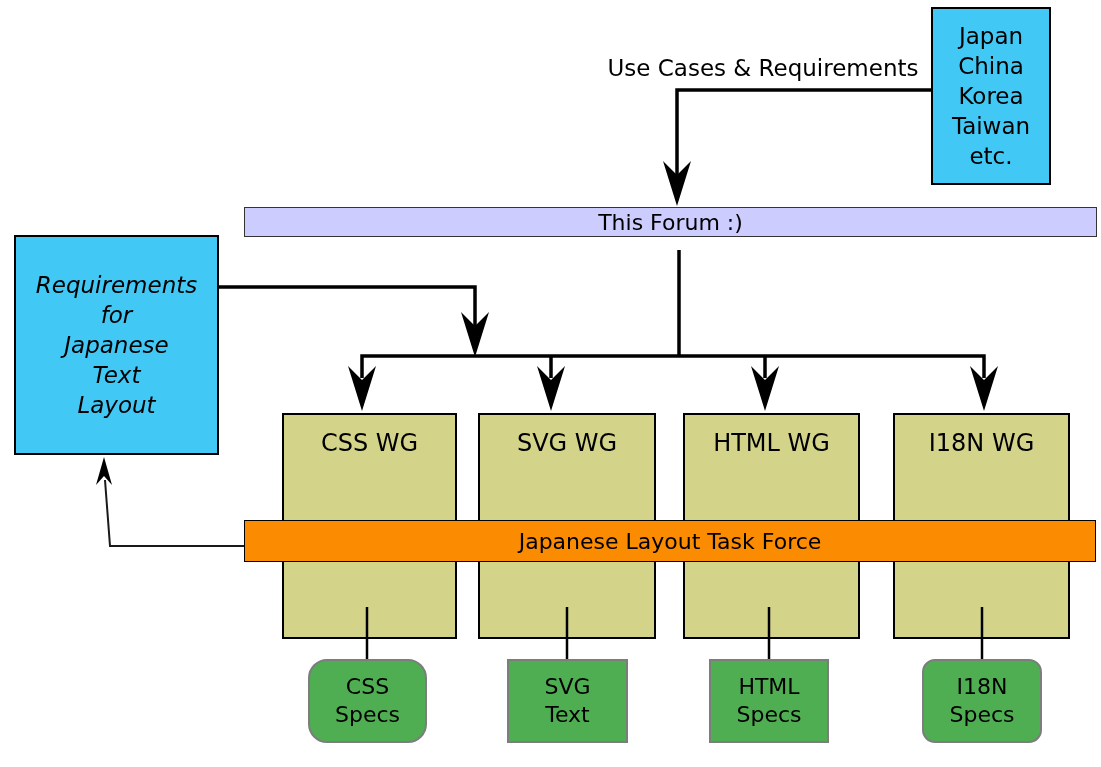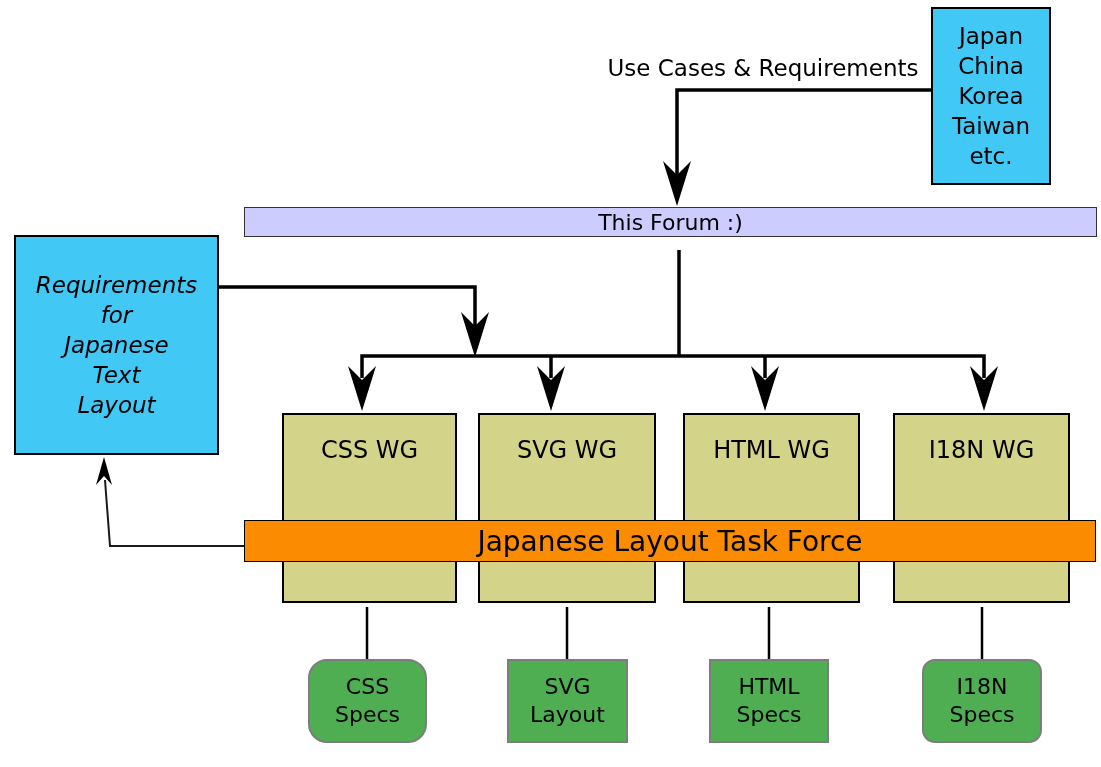--- a/index.html
+++ b/index.html
@@ -43,35 +43,35 @@
   .forum-bar {
     left: 244px; top: 207px; width: 853px; height: 30px;
     background: #ccccff;
     border: 1.5px solid #333333;
     font-size: 22px;
     z-index: 3;
   }
   .wg-box {
     background: #d3d489;
     border: 2px solid #000000;
-    top: 413px; height: 190px;
+    top: 413px; height: 226px;
     font-size: 24px;
     align-items: flex-start;
-    padding-top: 21px;
+    padding-top: 14px;
     z-index: 1;
   }
   .wg-css  { left: 282px; width: 175px; }
   .wg-svg  { left: 478px; width: 178px; }
   .wg-html { left: 683px; width: 177px; }
   .wg-i18n { left: 893px; width: 177px; text-align: right; }
   .taskforce-bar {
     left: 244px; top: 520px; width: 852px; height: 42px;
     background: #fb8b00;
     border: 1.5px solid #000000;
-    font-size: 28px;
+    font-size: 22px;
     z-index: 2;
   }
   .spec-box {
     background: #4fad52;
     border: 2px solid #7d7d7d;
     top: 659px; height: 84px;
     font-size: 22px;
     line-height: 28px;
     z-index: 1;
   }
@@ -157,19 +157,19 @@
   <div class="box wg-box wg-css">CSS WG</div>
   <div class="box wg-box wg-svg">SVG WG</div>
   <div class="box wg-box wg-html">HTML WG</div>
   <div class="box wg-box wg-i18n">I18N WG</div>
 
   <div class="box taskforce-bar">Japanese Layout Task Force</div>
 
   <div class="box spec-box spec-css">CSS
 Specs</div>
   <div class="box spec-box spec-svg">SVG
-Layout</div>
+Text</div>
   <div class="box spec-box spec-html">HTML
 Specs</div>
   <div class="box spec-box spec-i18n">I18N
 Specs</div>
 
 </div>
 
 </body></html>

